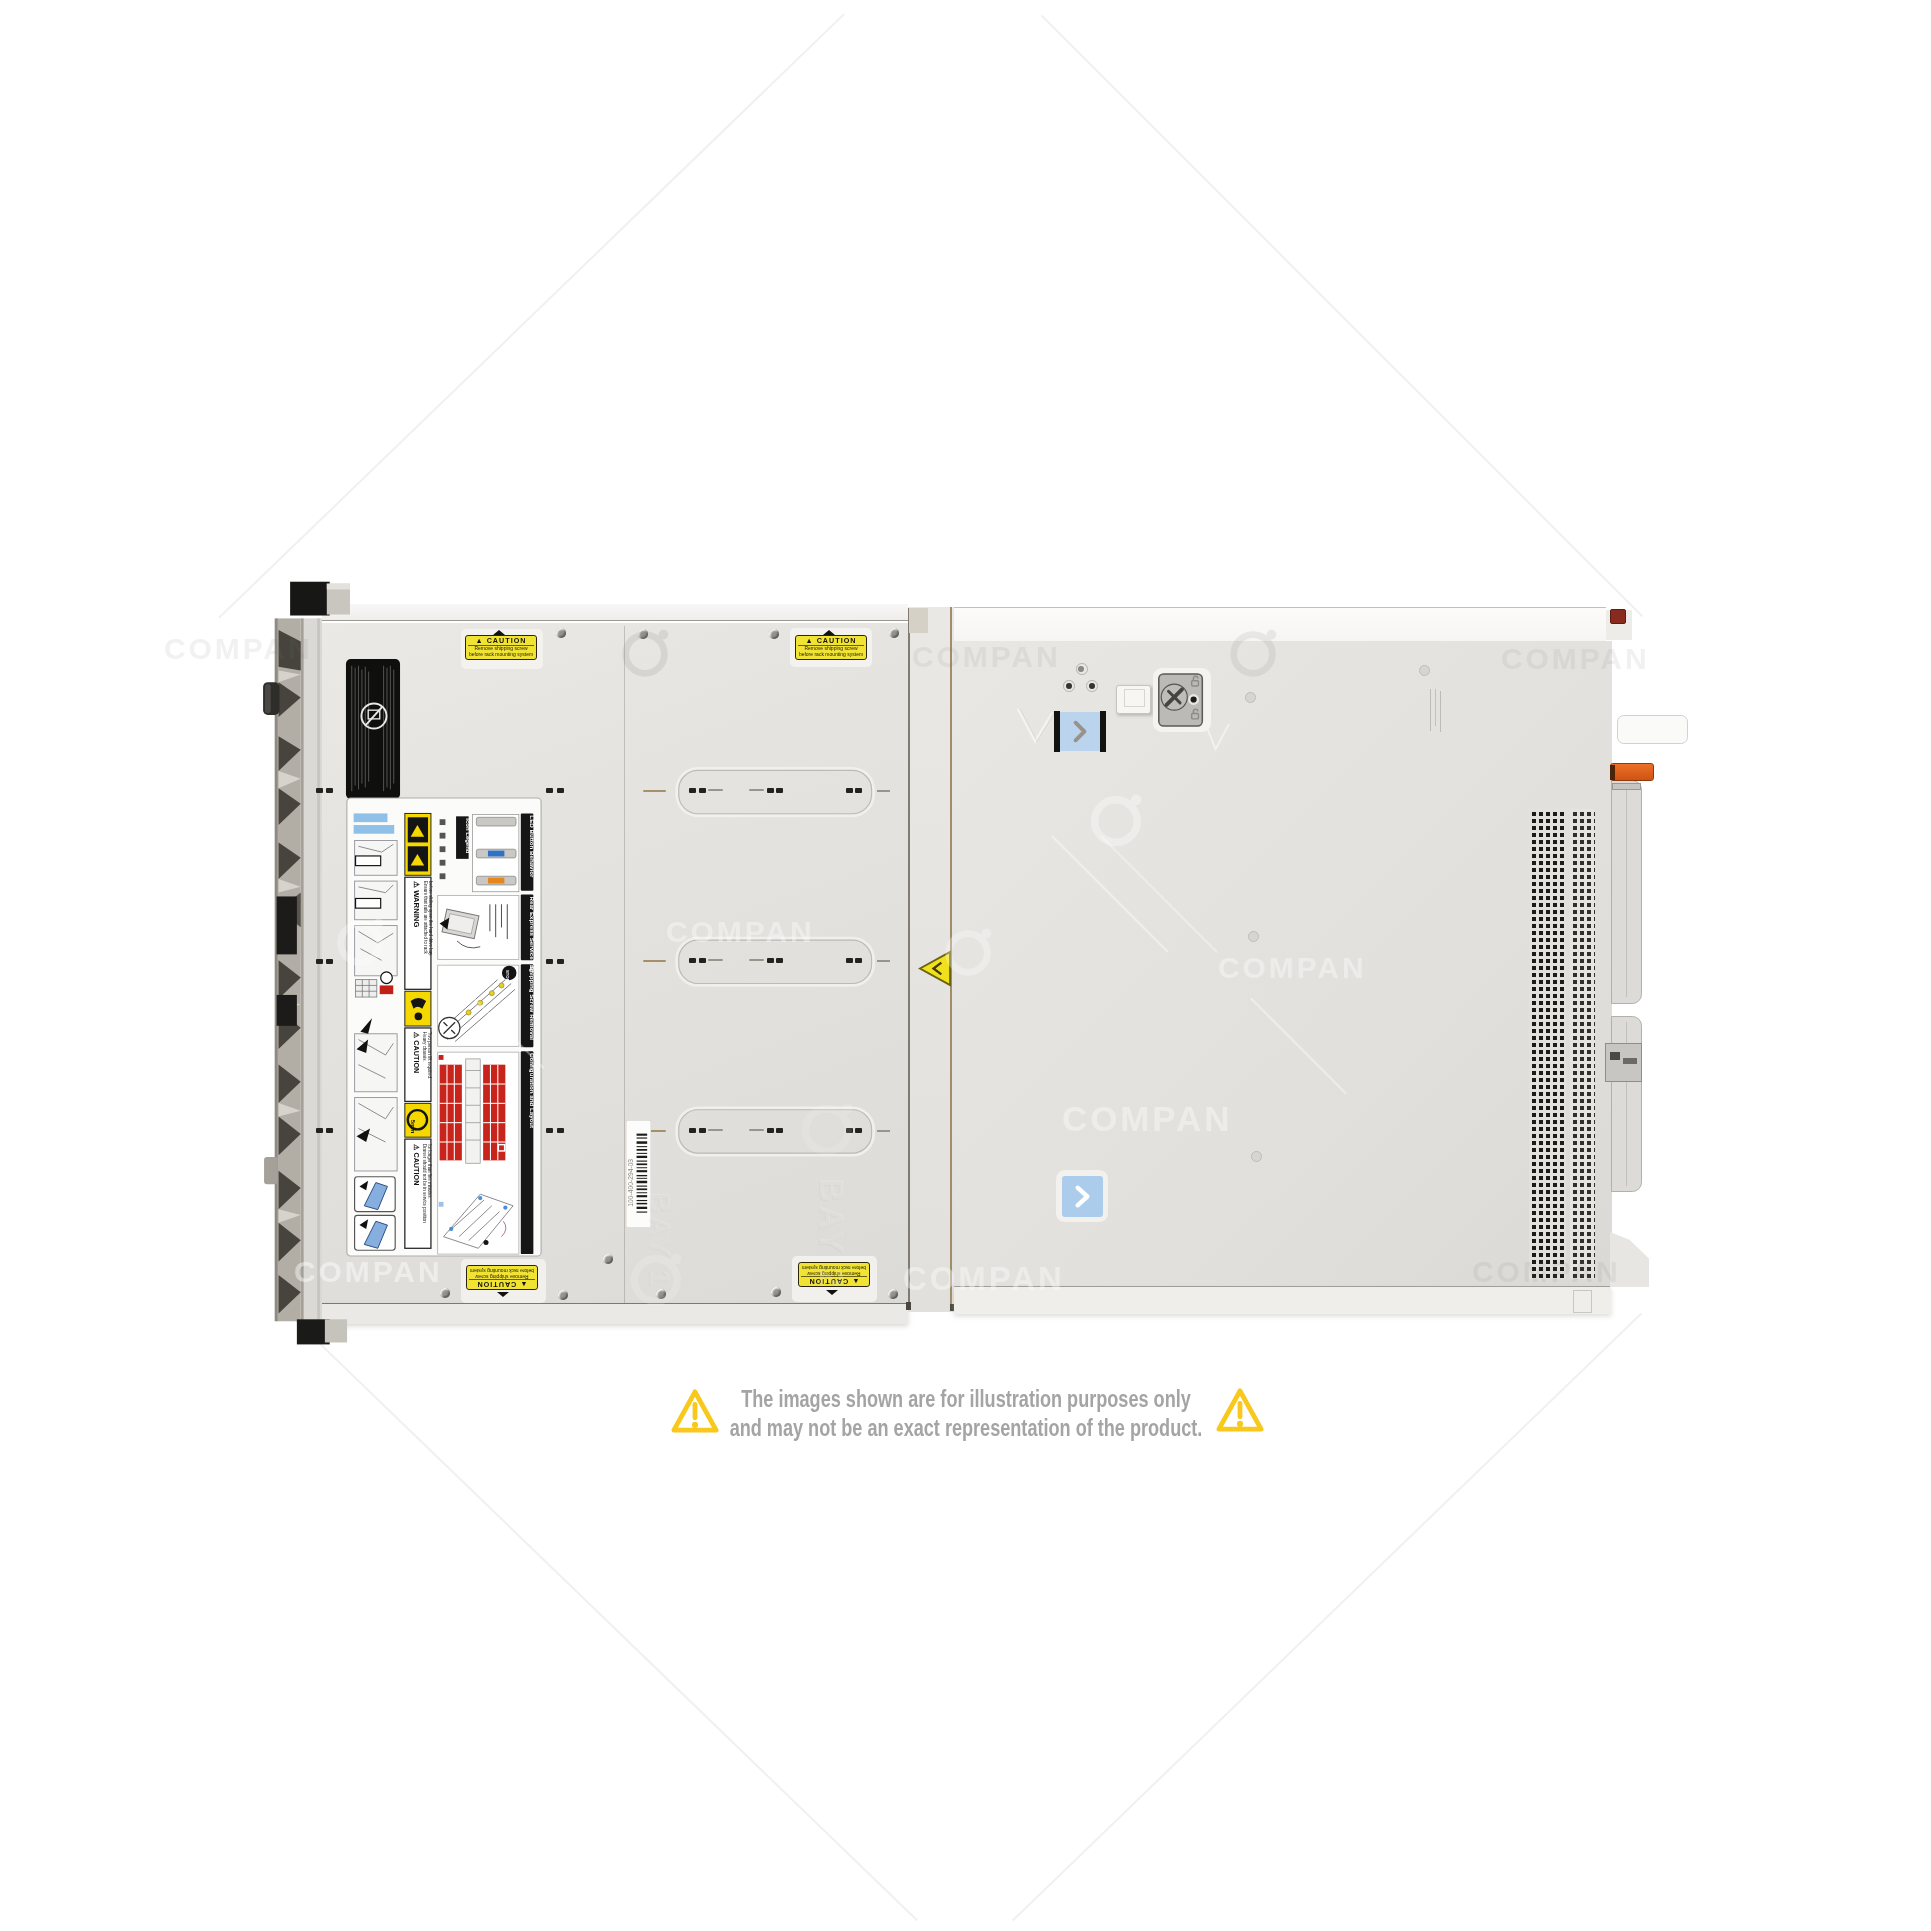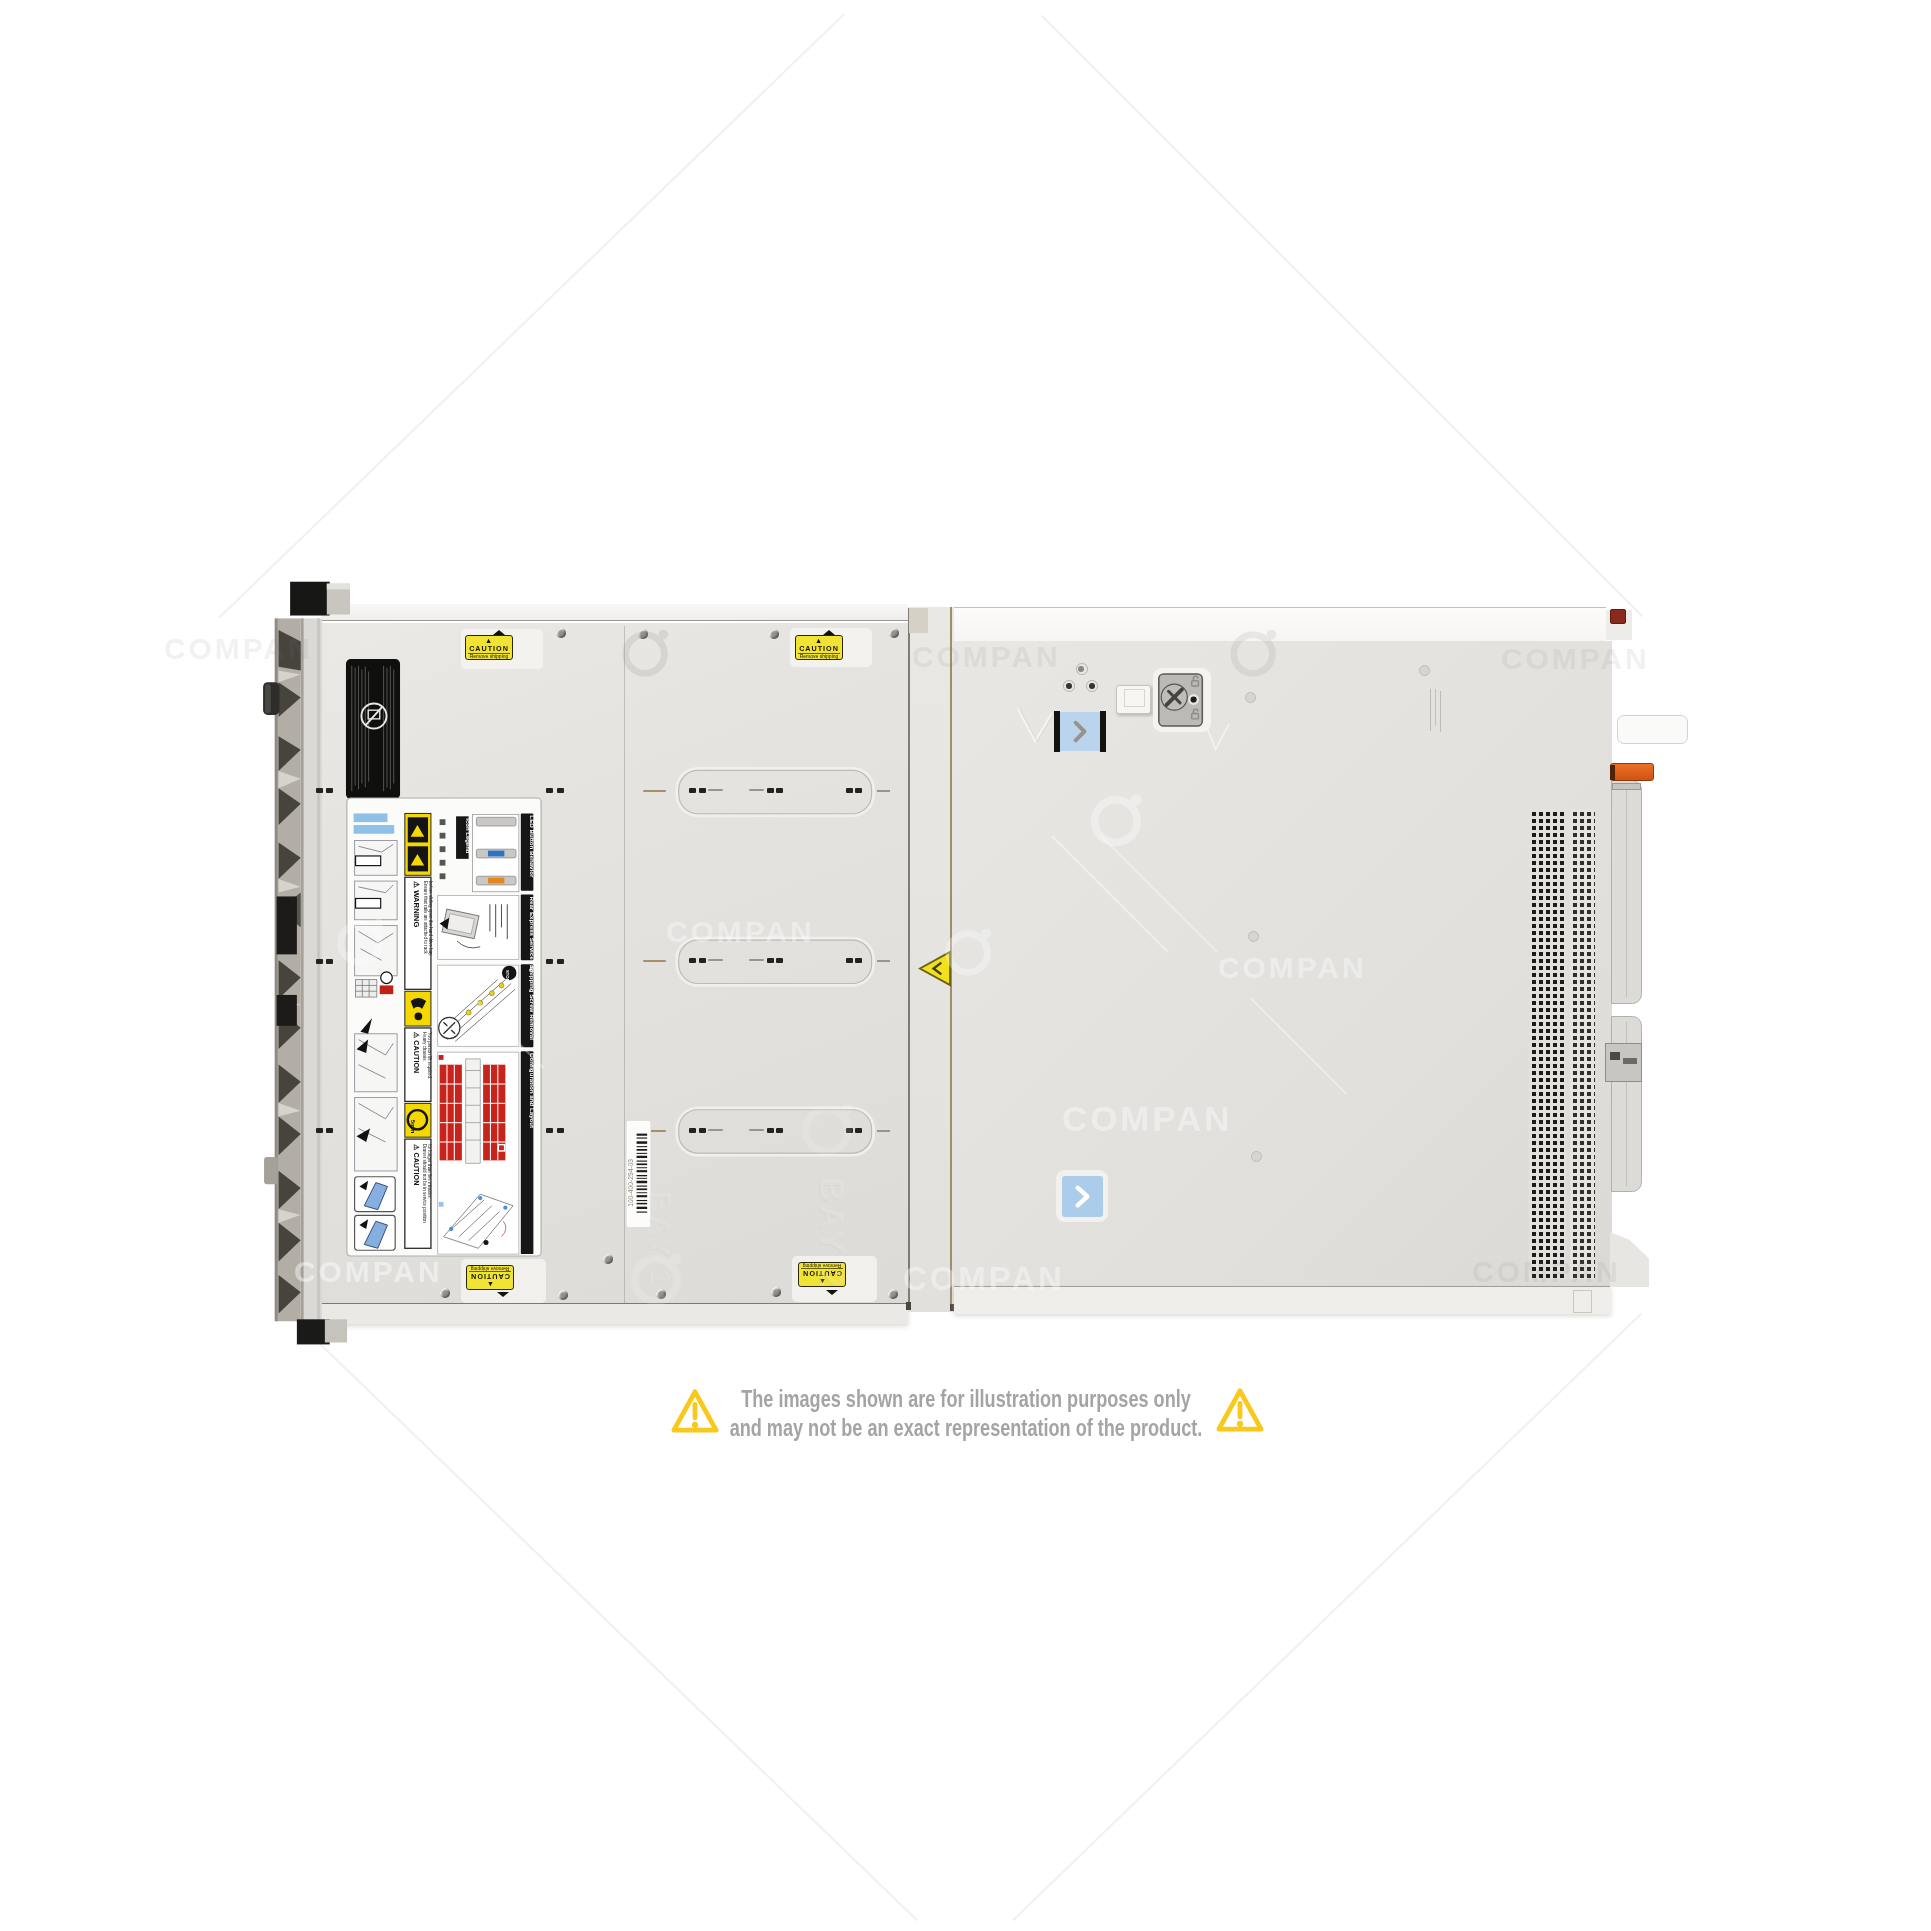--- a/index.html
+++ b/index.html
@@ -2,21 +2,21 @@
 <html><head><meta charset="utf-8">
 <style>
 html,body{margin:0;padding:0;background:#fff}
 #c{position:relative;width:1931px;height:1931px;background:#ffffff;overflow:hidden;font-family:"Liberation Sans",sans-serif}
 .a{position:absolute}
 .sc{position:absolute;width:9.7px;height:9.7px;border-radius:50%;background:#94928c;box-shadow:inset 1.4px 1.4px 1.9px #ffffff,inset -1.4px -1.4px 1.9px #5a5954}
 .scf{position:absolute;width:8.7px;height:8.7px;border-radius:50%;background:#d7d5d0;border:1px solid #bfbdb8}
 .wmt{position:absolute;font-weight:bold;font-size:30px;letter-spacing:2.9px;color:rgba(120,120,120,0.10)}
 .wmw{position:absolute;font-weight:bold;font-size:30px;letter-spacing:2.9px;color:rgba(255,255,255,0.38)}
 .dl{position:absolute;height:1.9px;background:rgba(130,130,130,0.12)}
-.caut{position:absolute;width:48px;height:25px;background:#f0e334;border:1.9px solid #2a250c;border-radius:2.9px;box-sizing:border-box;text-align:center;overflow:hidden}
+.caut{position:absolute;width:72px;height:25px;background:#f0e334;border:1.9px solid #2a250c;border-radius:2.9px;box-sizing:border-box;text-align:center;overflow:hidden}
 .caut .t1{font-size:7.2px;font-weight:bold;color:#15130a;letter-spacing:1px;line-height:8.2px;border-bottom:1px solid #6a5e10;margin:1px 1.9px 0 1.9px}
 .caut .t2{font-size:5px;color:#201c08;line-height:5.6px;padding-top:0px}
 .tri-u{position:absolute;width:0;height:0;border-left:6.8px solid transparent;border-right:6.8px solid transparent;border-bottom:5.8px solid #141210}
 .tri-d{position:absolute;width:0;height:0;border-left:6.8px solid transparent;border-right:6.8px solid transparent;border-top:5.8px solid #141210}
 .slp{position:absolute;width:6.8px;height:4.8px;background:#23221f;border-radius:1px}
 .sld{position:absolute;height:1.9px;background:#9a958c;border-radius:1px}
 </style></head>
 <body>
 <div id="c">
 

